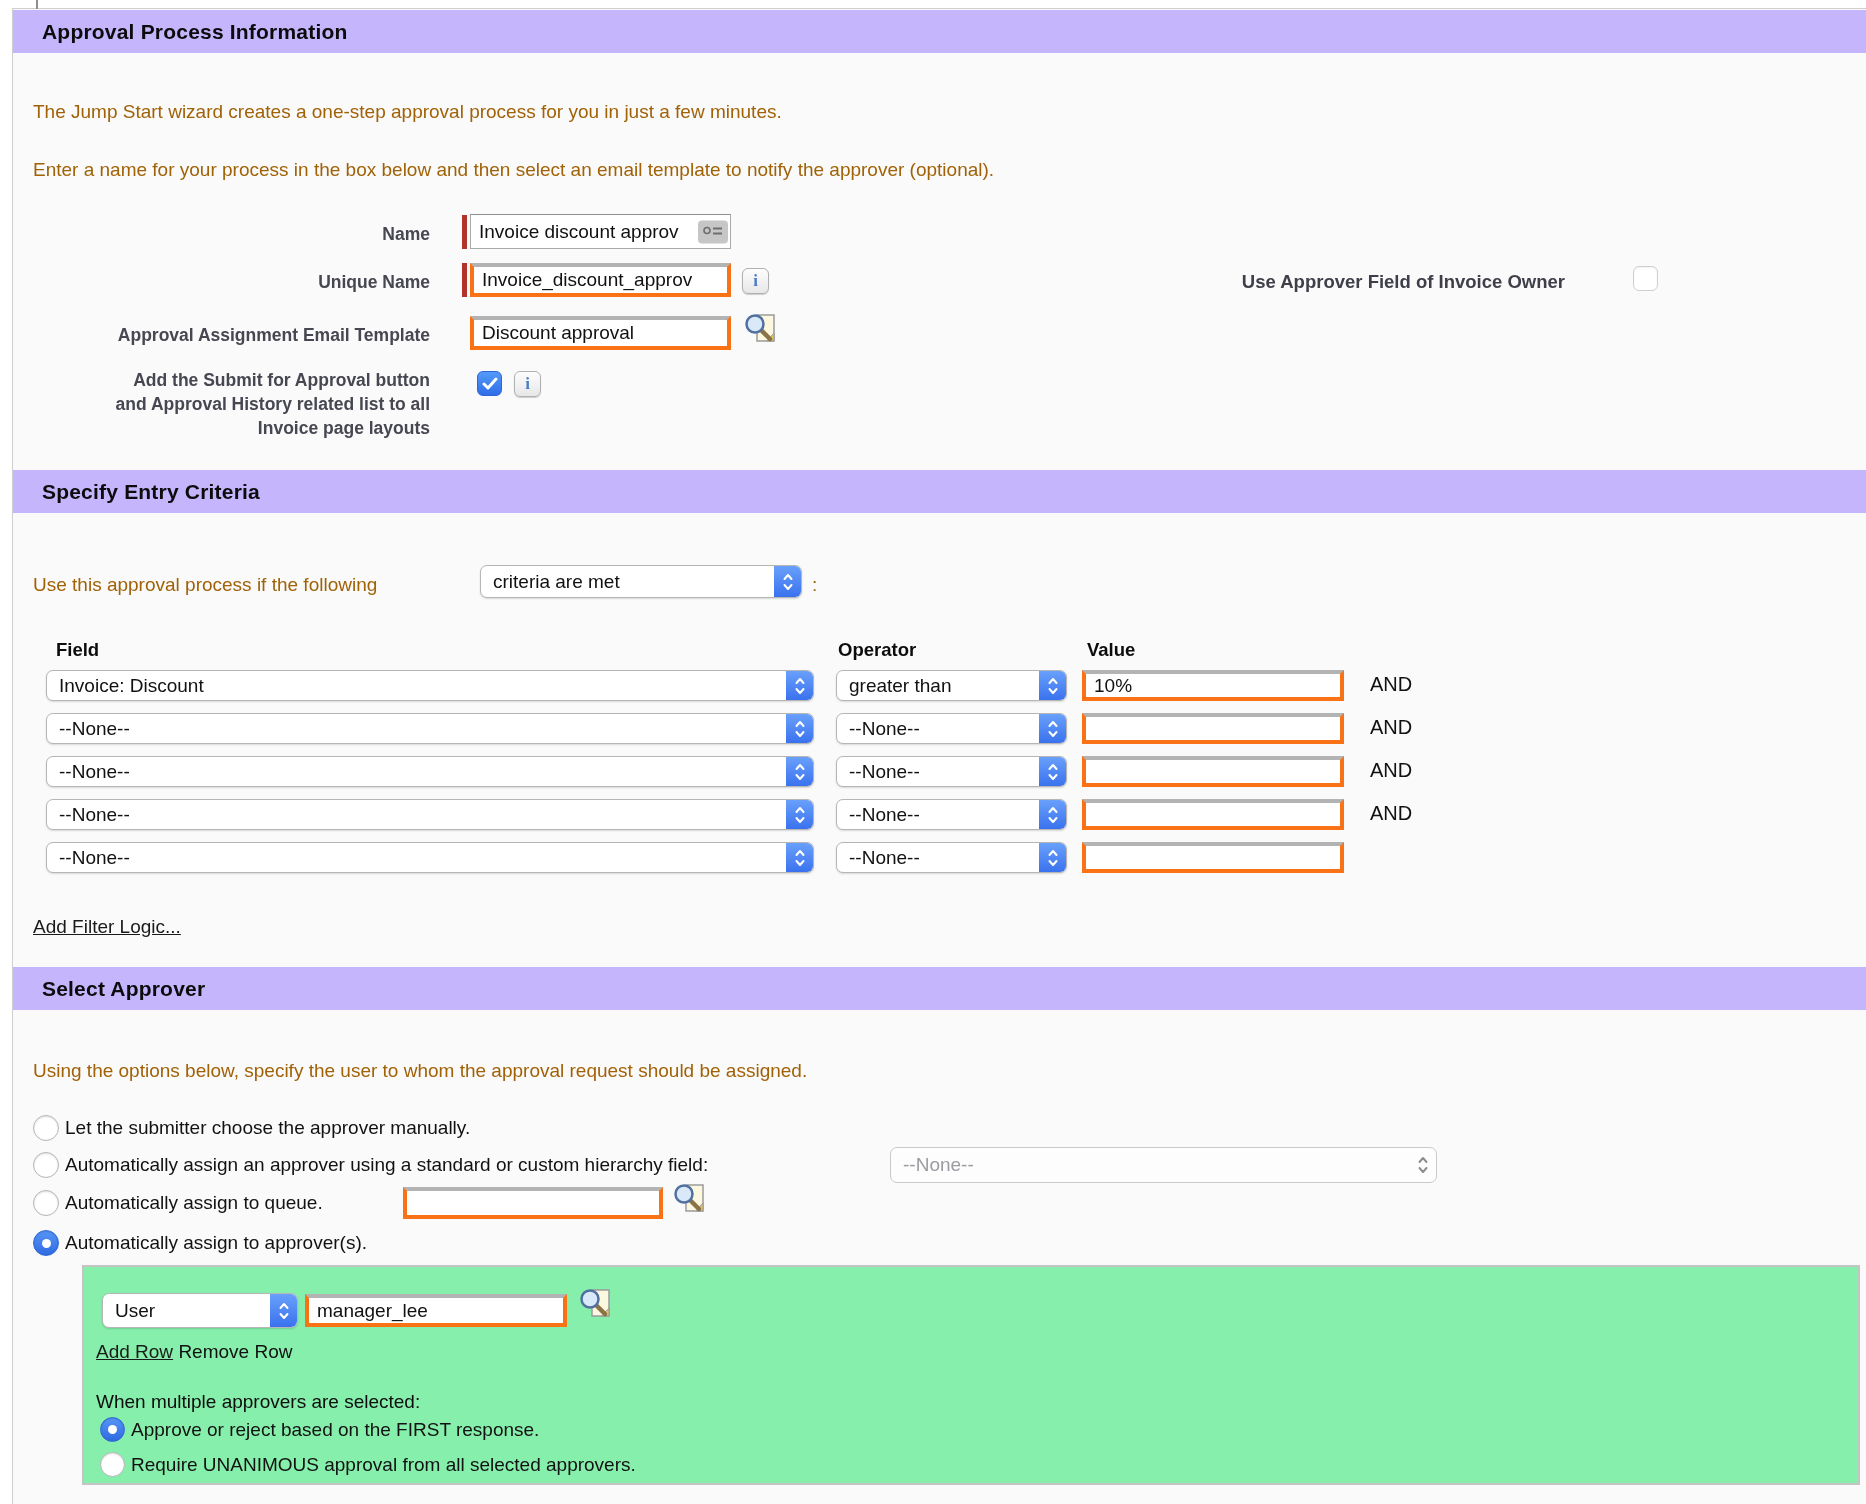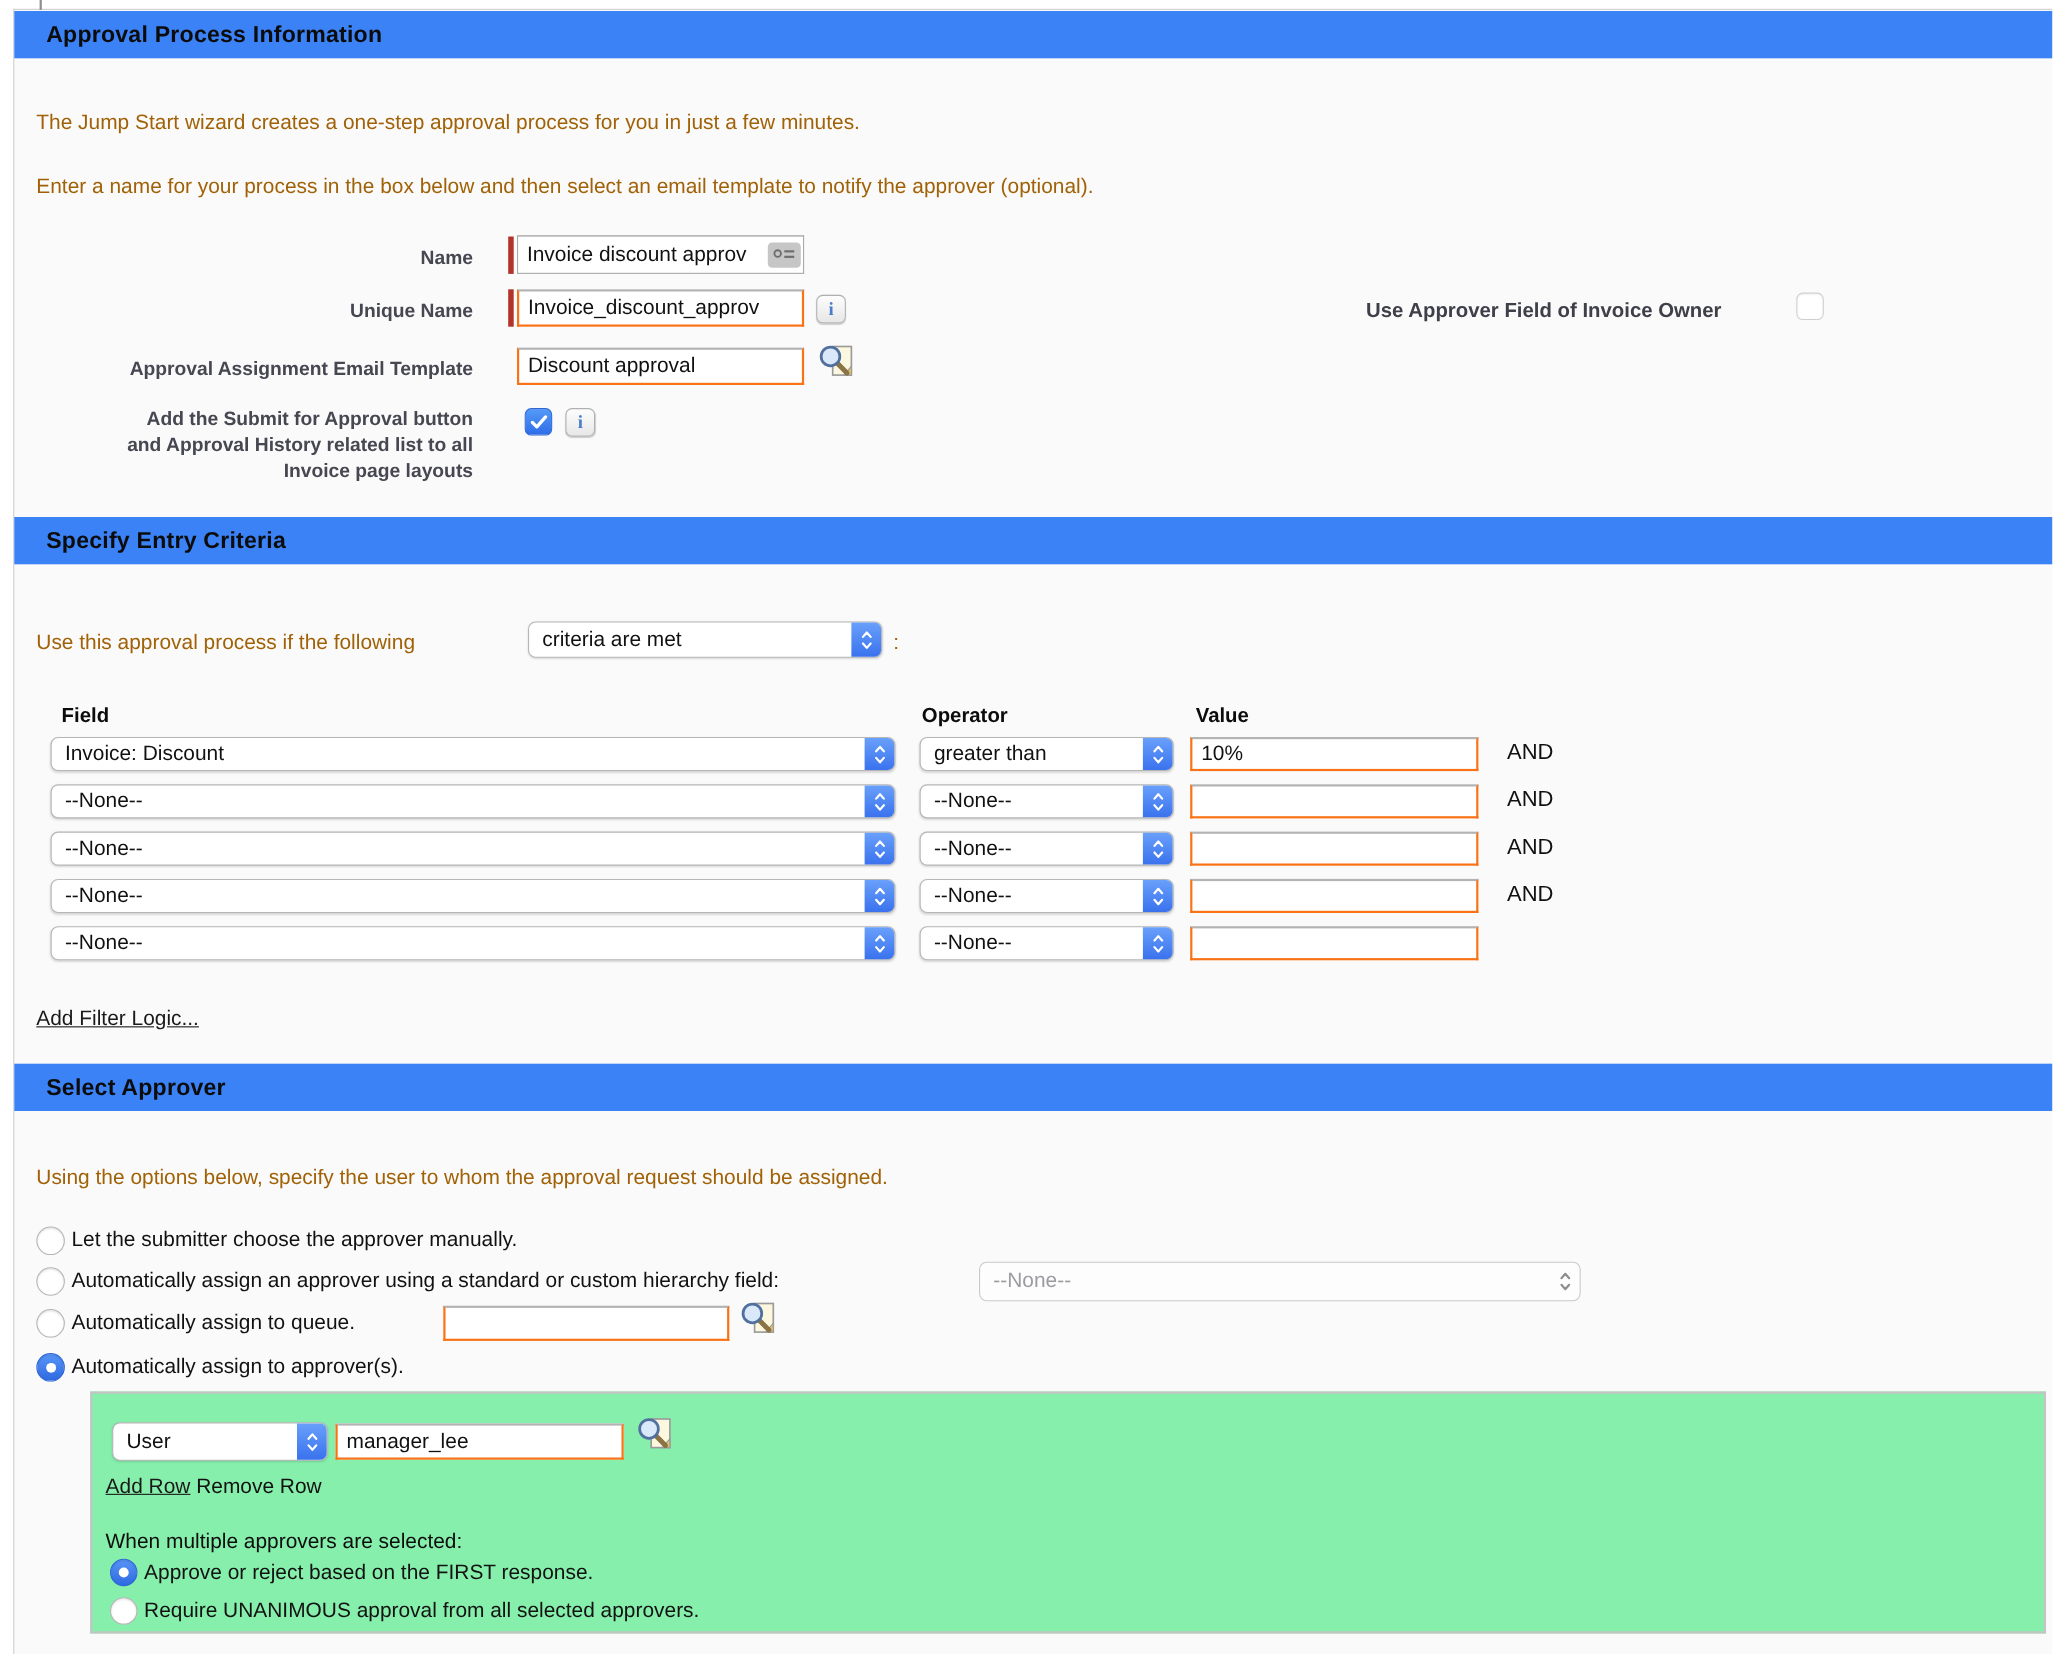--- a/index.html
+++ b/index.html
@@ -4,30 +4,30 @@
 <style>
   html,body{margin:0;padding:0;}
   .page{
     position:relative; width:1866px; height:1504px; background:#ffffff;
     font-family:"Liberation Sans", sans-serif; color:#111; overflow:hidden;
   }
   .content-bg{position:absolute; left:12px; top:8px; right:0; bottom:0;
     background:#fafafa; border-left:1px solid #cfcfcf; border-top:1px solid #cfcfcf;}
   .tick{position:absolute; left:36px; top:0; width:2px; height:9px; background:#8e8e8e;}
   .abs{position:absolute;}
-  .bar{position:absolute; left:13px; right:0; height:43px; background:#3b82f6;
+  .bar{position:absolute; left:13px; right:0; height:43px; background:#c4b5fd;
     display:flex; align-items:center;}
   .bar .t{font-size:21px; font-weight:bold; color:#0c0c0c; padding-left:29px; letter-spacing:.2px;}
   .body-text{font-size:19px; color:#a16207;}
   .flabel{font-size:17.5px; font-weight:bold; color:#474752; line-height:24px;}
   .right-align{text-align:right;}
   .inp{position:absolute; box-sizing:border-box; background:#fff; border:1px solid #a9a9a9;
     border-top-color:#8f8f8f; font-family:"Liberation Sans",sans-serif;
     font-size:19px; color:#111; padding:0 8px; outline:none;}
-  .inp.plain{border:2px solid #f97316; border-top-color:#b3b3b3;}
+  .inp.plain{border:4px solid #f97316; border-top-color:#b3b3b3;}
   .req{position:absolute; width:5px; background:#b2332a;}
   .sel{position:absolute; box-sizing:border-box; background:#fff; border:1px solid #b6b6b6;
     border-radius:7px; box-shadow:0 1px 2px rgba(0,0,0,.14);
     display:flex; align-items:center; font-size:19px; color:#111; padding-left:12px;}
   .sel .txt{flex:1; white-space:nowrap; overflow:hidden;}
   .stepper{position:absolute; right:0; top:0; bottom:0; width:27px;
     border-radius:0 6px 6px 0; background:linear-gradient(#69a0fb,#3a72ee);
     display:flex; align-items:center; justify-content:center;}
   .sel.disabled{color:#9b9ba1; box-shadow:none; border-color:#c9c9c9; background:#fdfdfd;}
   .sel.disabled .stepper{background:transparent;}

